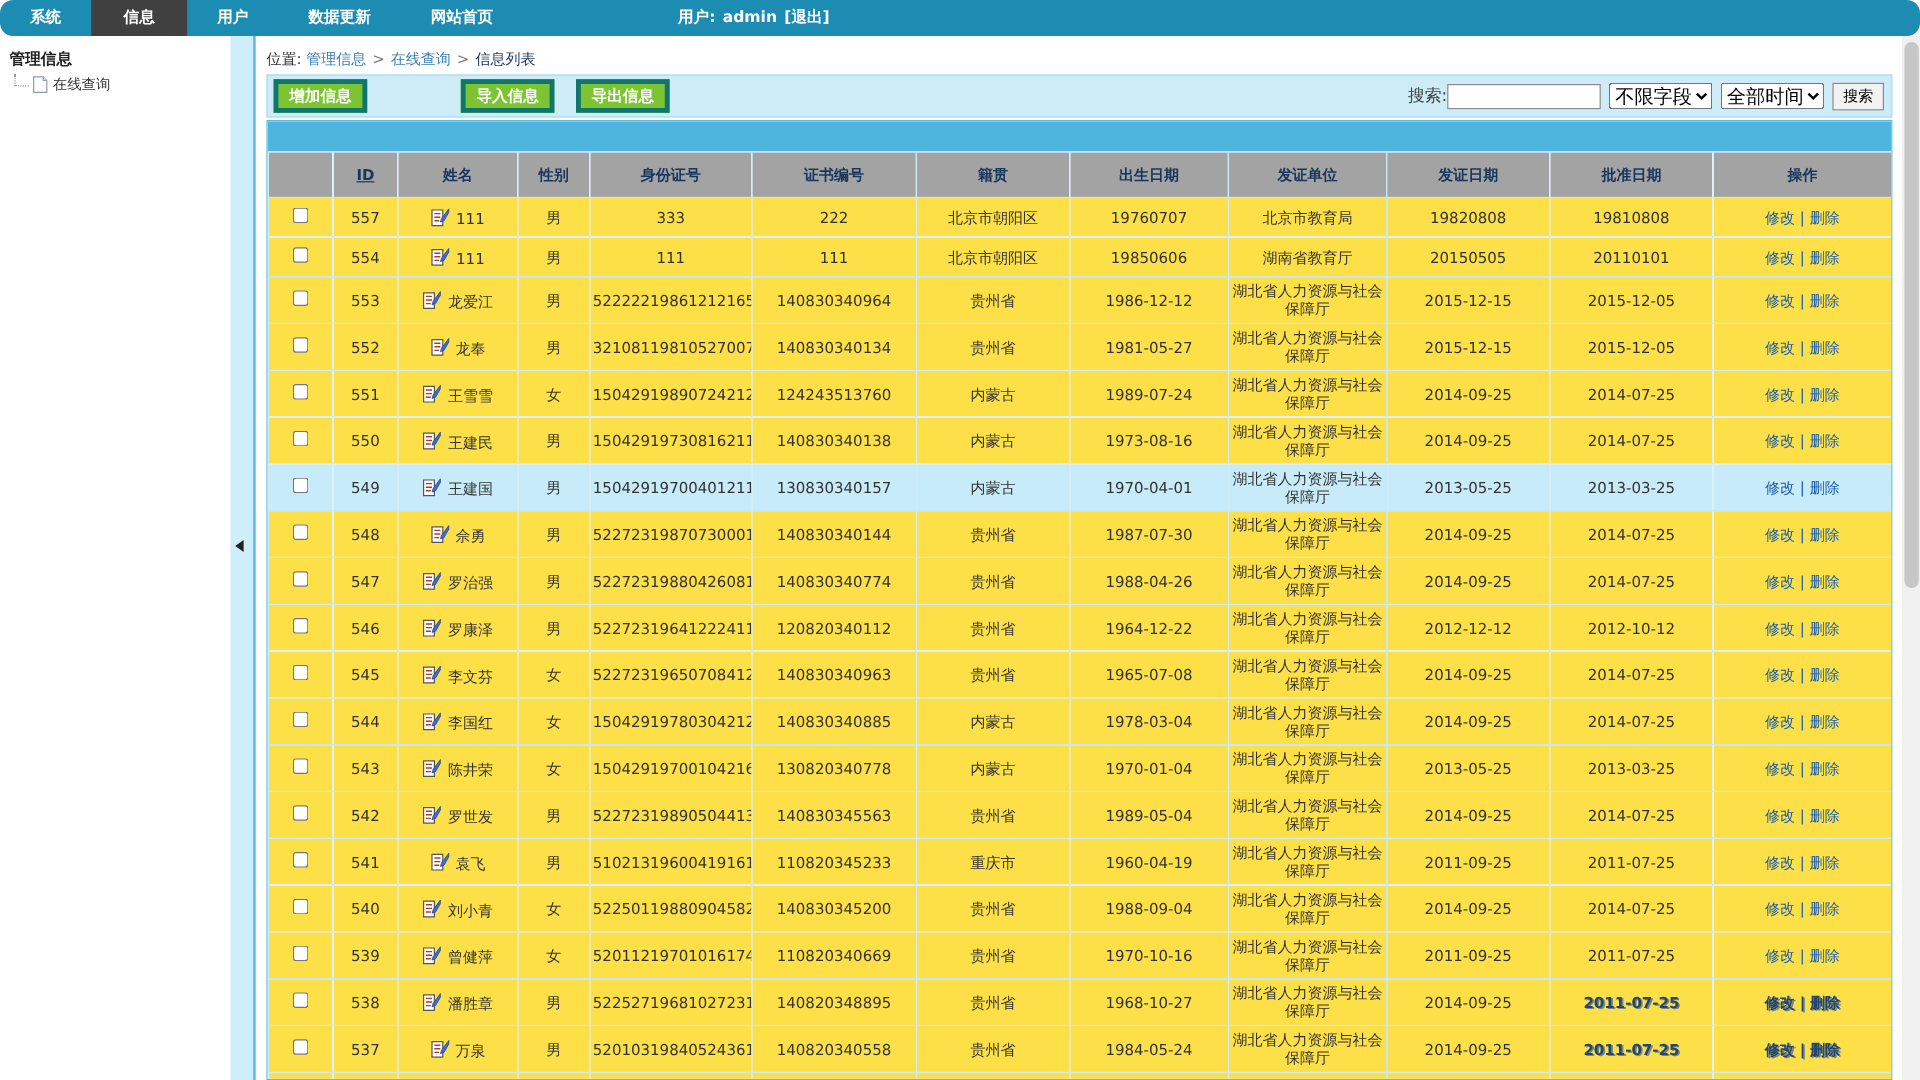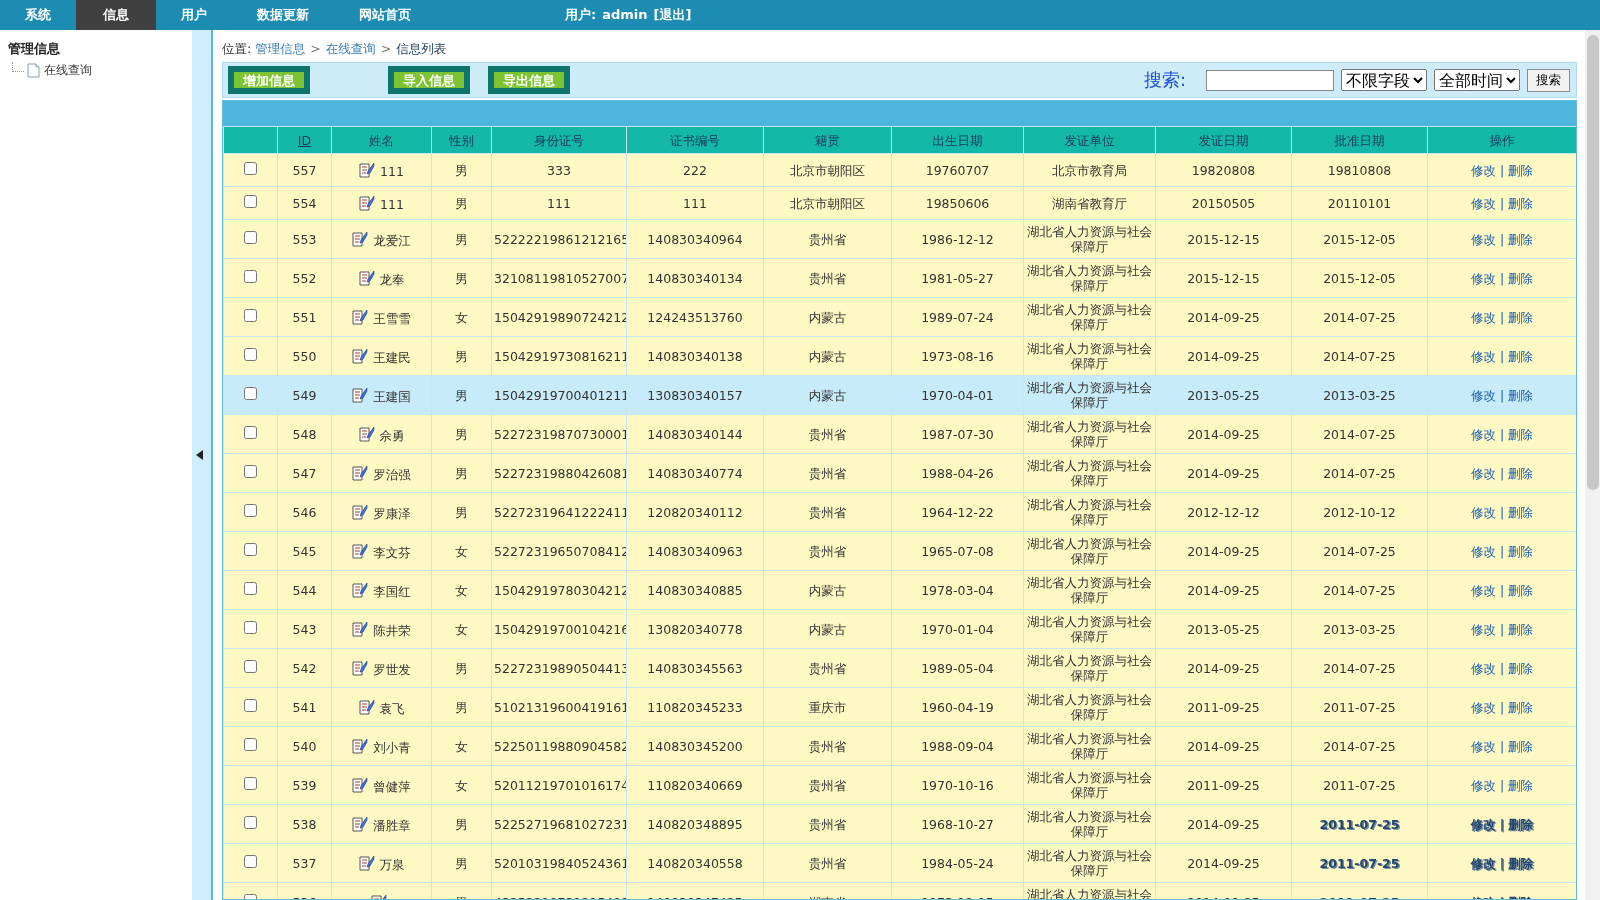--- a/index.html
+++ b/index.html
@@ -1,21 +1,21 @@
 <!DOCTYPE html>
 <html><head>
 <meta charset="utf-8">
 <style>
   * { margin:0; padding:0; box-sizing:border-box; }
   html,body { width:1600px; height:900px; overflow:hidden; background:#fff;
               font-family:"DejaVu Sans","Liberation Sans",sans-serif; }
 
   
   .topnav { position:absolute; left:0; top:0; width:1600px; height:30px;
-            background:#1d8cb3; display:flex; align-items:flex-end; }
+            background:#1d8cb3; display:flex; align-items:flex-end;border-radius:11px; }
   .topnav .tab { color:#fff; font-size:13px; font-weight:bold; line-height:30px;
                  padding:0 25px; cursor:pointer; }
   .topnav .tab.active { background:#404040; padding:0 27px; }
   .user-box { position:absolute; left:565px; top:0; height:30px; line-height:30px;
               color:#fff; font-size:13px; font-weight:bold; }
   .user-box span { margin-right:6px; }
   .user-box .logout { cursor:pointer; }
 
   
   .sidebar { position:absolute; left:0; top:30px; width:192px; height:870px; background:#fff; }
@@ -33,39 +33,39 @@
   
   .main { position:absolute; left:222px; top:30px; width:1355px; height:870px;border-radius:17px; }
   .breadcrumb { font-size:12.5px; color:#333; padding:11px 0 0 0; }
   .breadcrumb .sep { color:#777; margin:0 5px; }
   .breadcrumb .bc-link { color:#3b7fb5; cursor:pointer; }
   .breadcrumb .bc-current { color:#17365d; }
 
   .toolbar { position:absolute; left:0; top:32px; width:1355px; height:36px;
              background:#cdecf8; border:1px solid #aedcee; display:flex; align-items:center; }
   .btn-green { height:28px; margin-left:5px; padding:0 9px; background:#7cc431;
-               border:6px solid #0f766e; color:#fff; font-weight:bold; font-size:13px;
+               border:4px solid #0f766e; color:#fff; font-weight:bold; font-size:13px;
                font-family:inherit; cursor:pointer; }
   .btn-green:nth-child(2) { margin-left:78px; }
   .btn-green:nth-child(3) { margin-left:18px; }
   .search-zone { margin-left:auto; display:flex; align-items:center; padding-right:6px; }
-  .search-zone label { font-size:18px; color:#1d4ed8; margin-right:20px; }
+  .search-zone label { font-size:14px; color:#404040; margin-right:0; }
   .search-input { width:128px; height:21px; border:1px solid #8a8a8a; background:#fff; padding:0 3px; font-size:12px; }
   .search-zone select { height:22px; font-size:16px; margin-left:7px; font-family:inherit; }
   .btn-search { height:23px; margin-left:7px; padding:0 8px; font-size:12.5px;
                 background:#f2f2f2; border:1px solid #8a8a8a; cursor:pointer; font-family:inherit; }
 
   .table-wrap { position:absolute; left:0; top:70px; width:1355px; height:800px;
                 overflow:hidden; border:1px solid #62bcd9; background:#fff; }
   .table-titlebar { height:25px; background:#4db5de; }
   table { width:1353px; border-collapse:collapse; table-layout:fixed; }
   th,td { border:1px solid #c5e8f4; font-size:12.5px; color:#333; text-align:center;
           padding:4px 2px; line-height:15px; overflow:hidden; }
-  thead th { background:#14b8a6; color:#17365d; font-weight:normal; height:27px; }
-  tbody tr { background:#fef9c3; height:38px; }
+  thead th { background:#a3a3a3; color:#17365d; font-weight:bold; height:38px; }
+  tbody tr { background:#fde047; height:38px; }
   tbody tr.short { height:33px; }
   tbody tr.hl { background:#c8ebf9; }
   .id-link { color:#17365d; text-decoration:underline; cursor:pointer; }
   .name-cell { display:flex; align-items:flex-end; justify-content:center; }
   .doc-icon { width:16px; height:17px; margin-right:5px; cursor:pointer; flex:0 0 auto; }
   .op-link { color:#1a5dad; cursor:pointer; text-decoration:none; }
   .op-sep { color:#1a5dad; margin:0 4px; }
   td.ghost, td.ghost .op-link, td.ghost .op-sep {
       font-weight:bold; color:#24466e; text-shadow:1.4px 1px 0 rgba(70,105,150,.75); }
 

